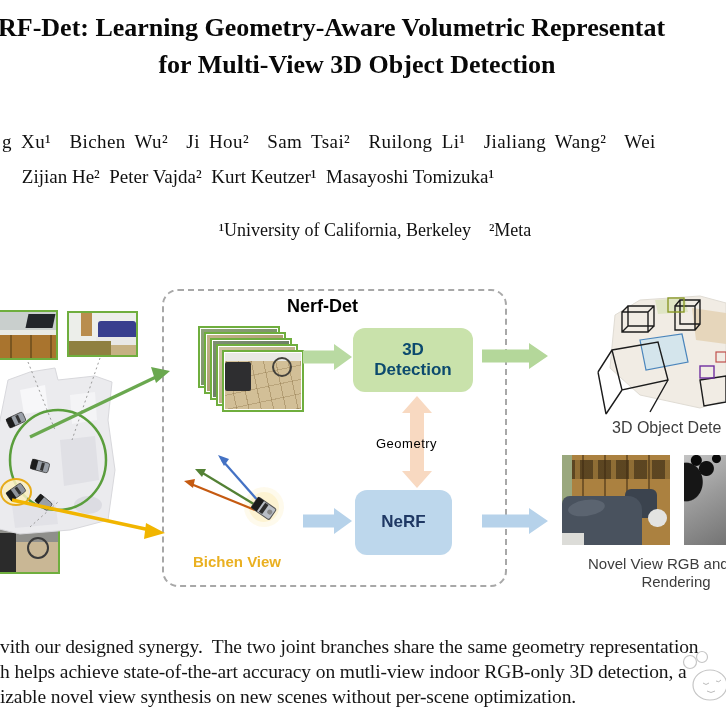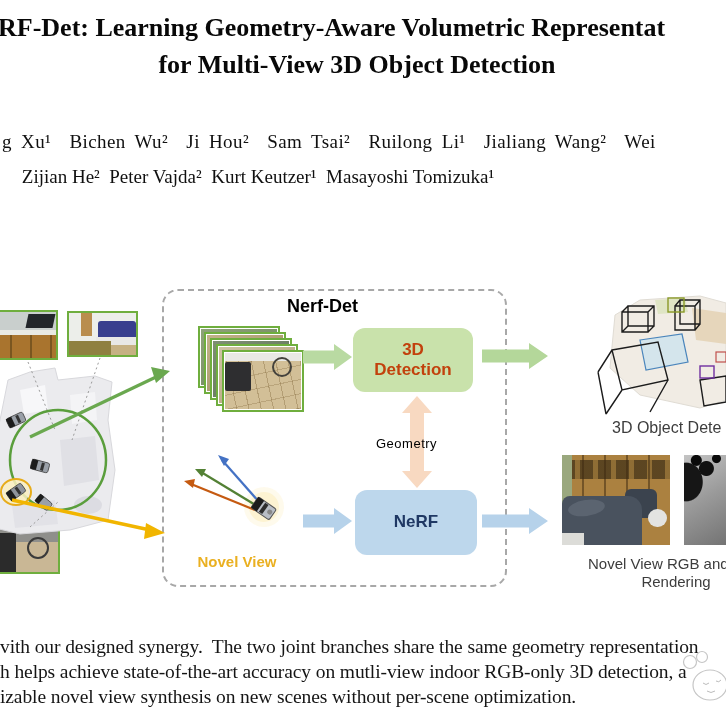--- a/index.html
+++ b/index.html
@@ -13,22 +13,22 @@
   .affil{font-size:18px;color:#101010;white-space:pre;}
   .center{text-align:center;}
   
   .dashed-box{left:162px;top:289px;width:341px;height:294px;border:2px dashed #a8a8a8;border-radius:16px;}
   .fig-sans{font-family:"Liberation Sans",sans-serif;}
   .nerfdet-title{left:152px;top:296px;width:341px;font-size:18px;font-weight:bold;color:#000;}
   .mv-label{left:167px;top:413px;width:160px;font-size:15px;font-weight:bold;color:#4e7c2a;}
   .rays-label{left:157px;width:160px;font-size:15px;font-weight:bold;color:#eab021;}
   .flow-box{display:flex;flex-direction:column;align-items:center;justify-content:center;
             font-family:"Liberation Sans",sans-serif;font-weight:bold;font-size:17px;line-height:1.2;}
-  .det-box{left:353px;top:328px;width:120px;height:64px;background:#c9e2ab;border-radius:12px;color:#c2410c;}
-  .nerf-box{left:355px;top:490px;width:122px;height:65px;background:#bdd7ec;border-radius:12px;color:#1f3864;}
+  .det-box{left:353px;top:328px;width:120px;height:64px;background:#c9e2ab;border-radius:12px;color:#0c4a6e;}
+  .nerf-box{left:355px;top:490px;width:97px;height:65px;background:#bdd7ec;border-radius:12px;color:#1f3864;}
   .geometry-label{left:376px;top:436px;font-size:13px;color:#000000;letter-spacing:.5px;}
   .out-label{font-size:16px;color:#3d3d3d;white-space:pre;}
   
   .photo{position:absolute;border:2px solid #6fae3e;background:#fff;box-sizing:border-box;overflow:hidden;}
   .photo>div{position:absolute;}
   .plain-photo{position:absolute;overflow:hidden;background:#888;}
   .plain-photo>div{position:absolute;}
   
   .kitchen{left:-10px;top:310px;width:68px;height:50px;}
   .k-wall{left:0;top:0;width:100%;height:40%;background:#c9cfcd;}
@@ -93,20 +93,23 @@
 
   <div class="abs title-line" style="left:-2px;top:13px;">RF-Det: Learning Geometry-Aware Volumetric Representat</div>
   <div class="abs center" style="left:0;top:50px;width:714px;">
     <span class="title-line">for Multi-View 3D Object Detection</span>
   </div>
 
   <div class="abs authors-line authors-1" style="left:2px;top:131px;">g Xu¹  Bichen Wu²  Ji Hou²  Sam Tsai²  Ruilong Li¹  Jialiang Wang²  Wei</div>
   <div class="abs center" style="left:-160px;top:166px;width:836px;">
     <span class="authors-line">Zijian He²  Peter Vajda²  Kurt Keutzer¹  Masayoshi Tomizuka¹</span>
   </div>
+  <div class="abs center" style="left:24px;top:220px;width:702px;">
+    <span class="affil">¹University of California, Berkeley    ²Meta</span>
+  </div>
 
   <div class="abs dashed-box"></div>
   <div class="abs fig-sans nerfdet-title center">Nerf-Det</div>
 
   <div class="photo kitchen">
     <div class="k-wall"></div>
     <div class="k-laptop"></div>
     <div class="k-counter"></div>
     <div class="k-cab"></div>
   </div>
@@ -147,21 +150,21 @@
   </div>
 
   <div class="abs flow-box det-box">
     <span>3D</span>
     <span>Detection</span>
   </div>
   <div class="abs flow-box nerf-box">
     <span>NeRF</span>
   </div>
 
-  <div class="abs fig-sans rays-label center" style="top:553px;">Novel View</div>
+  <div class="abs fig-sans rays-label center" style="top:553px;">Bichen View</div>
 
   <div class="abs fig-sans out-label" style="left:612px;top:419px;">3D Object Dete</div>
 
   <div class="plain-photo rgb">
     <div class="rgb-cub"></div>
     <div class="rgb-seams"></div>
     <div class="rgb-curtain"></div>
     <div class="rgb-sofa2"></div>
     <div class="rgb-sofa1"></div>
     <div class="rgb-cushion"></div>

